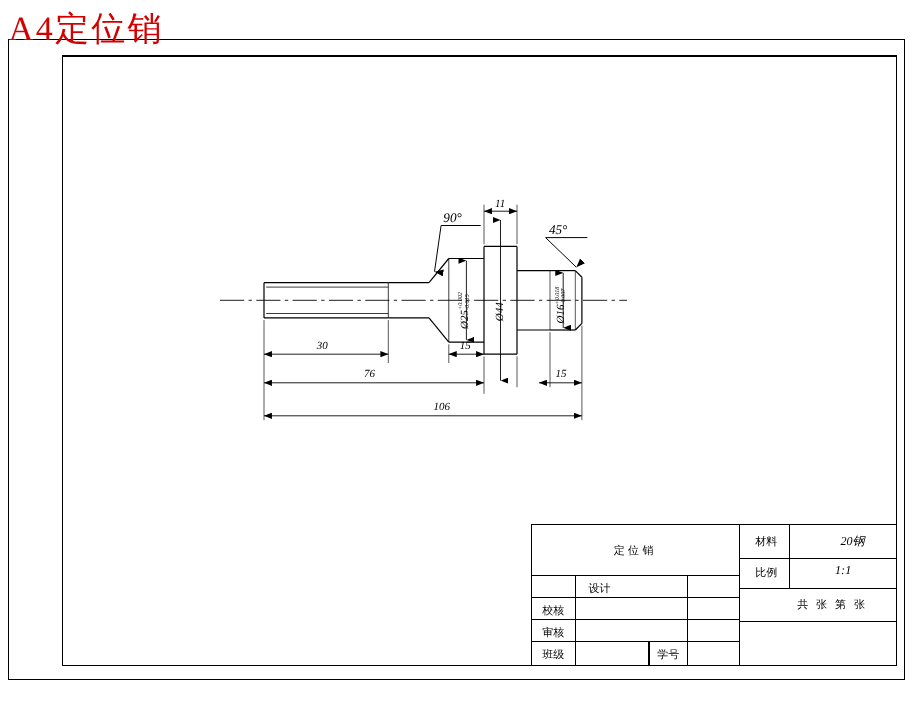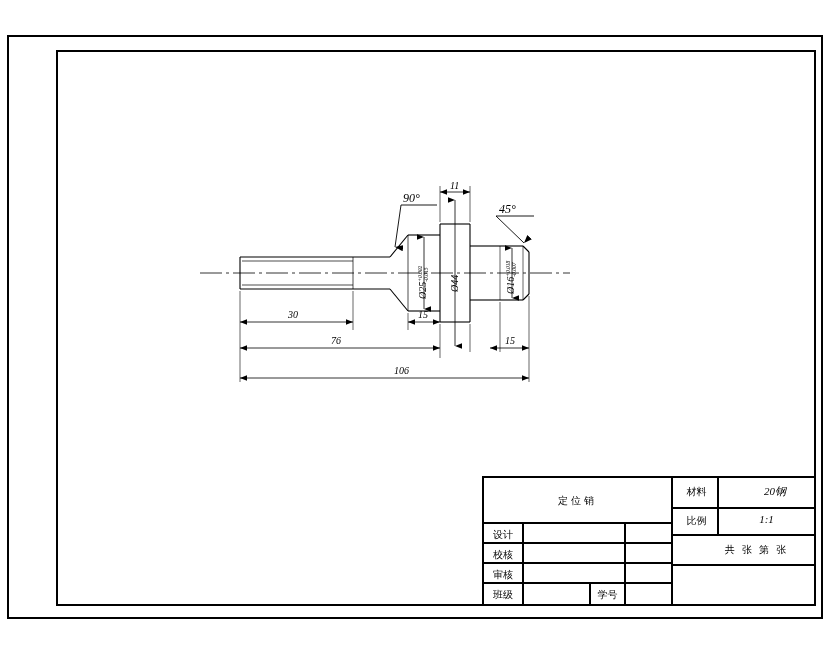--- a/index.html
+++ b/index.html
@@ -205,20 +205,21 @@
       <line x1="625" y1="523" x2="625" y2="605"></line>
       <line x1="672" y1="477" x2="672" y2="605"></line>
 
       <line x1="672" y1="508" x2="815" y2="508"></line>
       <line x1="672" y1="535" x2="815" y2="535"></line>
       <line x1="672" y1="565" x2="815" y2="565"></line>
       <line x1="718" y1="477" x2="718" y2="535"></line>
     </g>
   </svg>
 
+  <div class="doc-title">A4定位销</div>
 
 
   <div class="dim-text" style="left:288px; top:309px;">30</div>
   <div class="dim-text" style="left:418px; top:309px;">15</div>
   <div class="dim-text" style="left:331px; top:335px;">76</div>
   <div class="dim-text" style="left:505px; top:335px;">15</div>
   <div class="dim-text" style="left:374px; top:365px;margin-left:20px;">106</div>
   <div class="dim-text" style="left:450px; top:180px;">11</div>
 
   <div class="dim-text" style="left:403px; top:191px; font-size:12px;">90°</div>
@@ -231,21 +232,21 @@
   <div class="dim-vert" style="left:449px; top:292px;">
     <span>Ø44</span>
   </div>
 
   <div class="dim-vert" style="left:505px; top:294px;">
     <span>Ø16</span><span class="tol"><span>+0.018</span><span>-0.007</span></span>
   </div>
 
   <div class="tb-text tb-cjk" style="left:483px; top:494px; width:189px; letter-spacing:3px;">定位销</div>
 
-  <div class="tb-text tb-cjk" style="left:483px; top:528px; width:40px;">设计</div>
+  <div class="tb-text tb-cjk" style="left:483px; top:528px; width:40px;padding-left:42px;">设计</div>
   <div class="tb-text tb-cjk" style="left:483px; top:548px; width:40px;">校核</div>
   <div class="tb-text tb-cjk" style="left:483px; top:568px; width:40px;">审核</div>
   <div class="tb-text tb-cjk" style="left:483px; top:588px; width:40px;">班级</div>
   <div class="tb-text tb-cjk" style="left:590px; top:588px; width:35px;">学号</div>
 
   <div class="tb-text tb-cjk" style="left:675px; top:485px; width:43px;">材料</div>
   <div class="tb-text tb-ital" style="left:718px; top:484px; width:114px;">20钢</div>
   <div class="tb-text tb-cjk" style="left:675px; top:514px; width:43px;">比例</div>
   <div class="tb-text tb-ital" style="left:718px; top:513px; width:97px;">1:1</div>
   <div class="tb-text tb-cjk" style="left:672px; top:543px; width:169px; letter-spacing:2px;">共  张  第  张</div>

